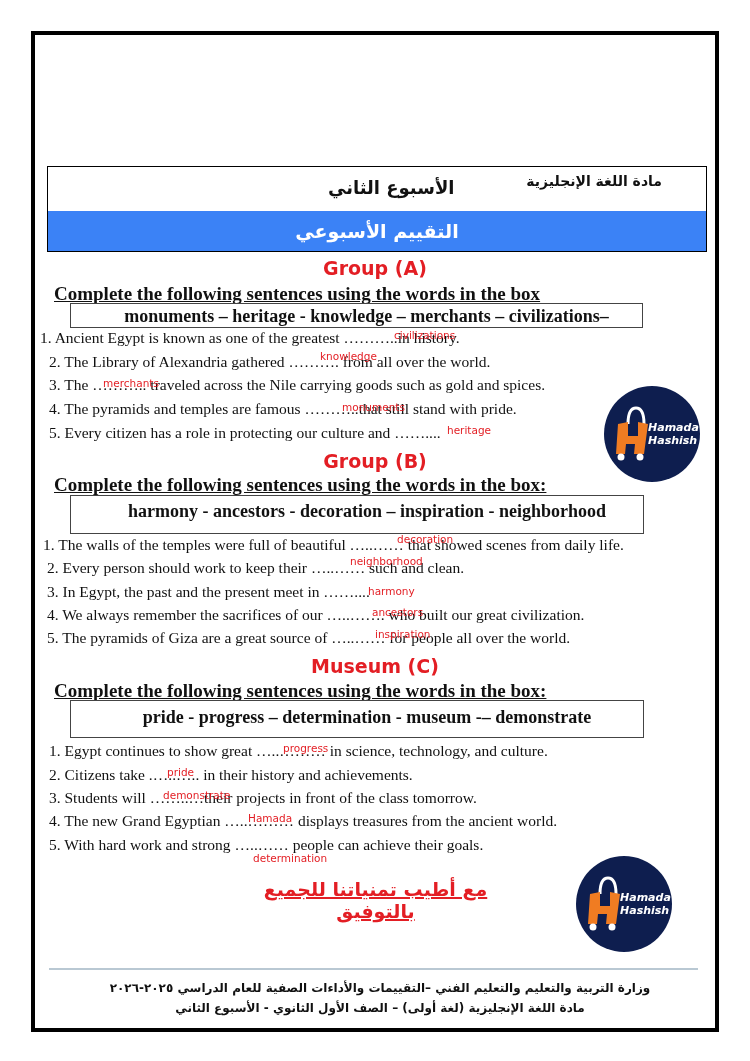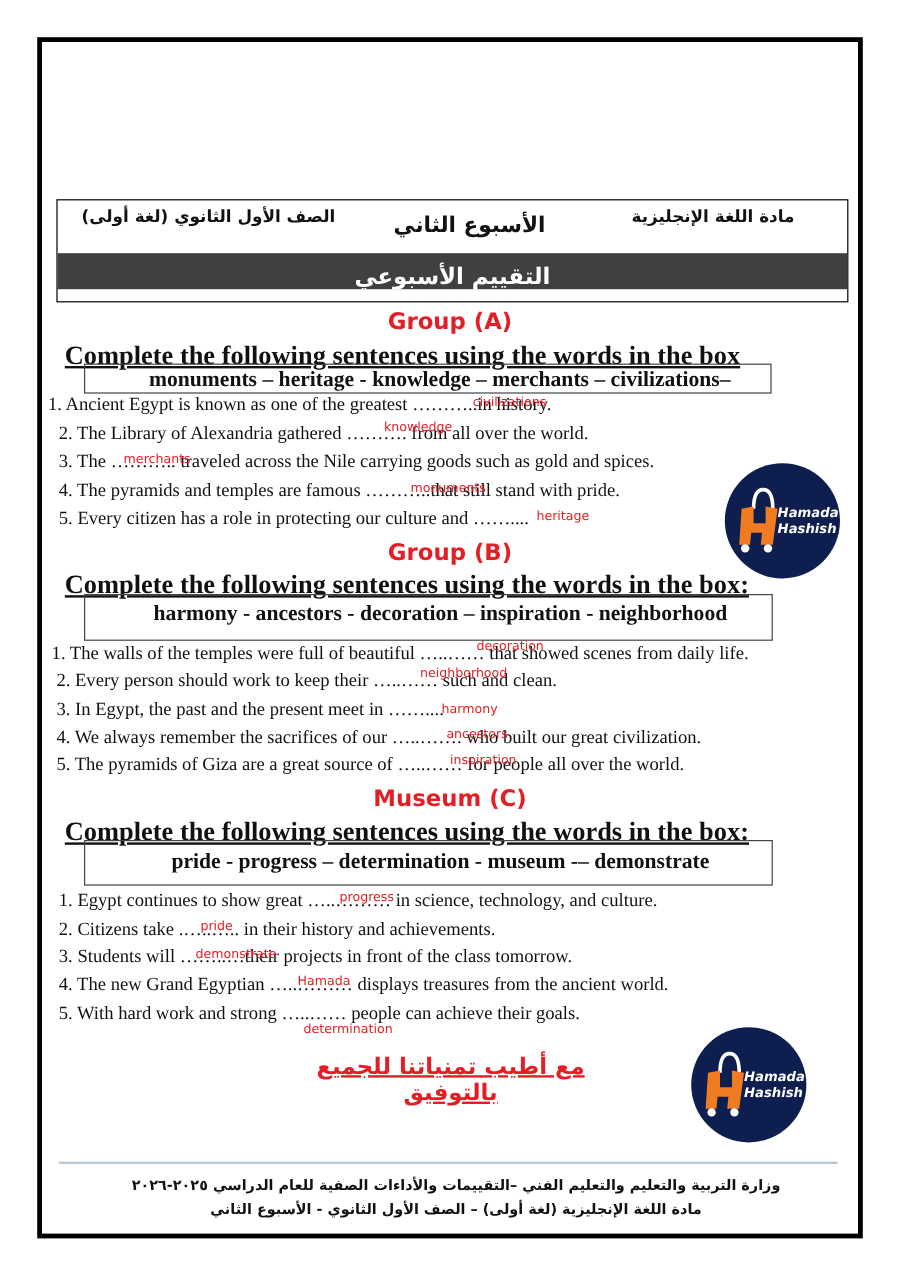--- a/index.html
+++ b/index.html
@@ -2,28 +2,28 @@
 <html><head>
 <meta charset="utf-8">
 <style>
   html, body { margin: 0; padding: 0; background: #ffffff; }
   body { width: 750px; height: 1061px; position: relative; overflow: hidden; font-family: "Liberation Serif", serif; color: #111; }
   .page-border { position: absolute; left: 31px; top: 31px; width: 680px; height: 993px; border: 4px solid #000; }
 
   
   .header-box { position: absolute; left: 47px; top: 166px; width: 660px; height: 86px; border: 1.5px solid #000; box-sizing: border-box; }
   .header-top { position: absolute; left: 0; top: 0; width: 100%; height: 44px; }
-  .header-band { position: absolute; left: 0; top: 44px; width: 100%; height: 30px; background: #404040; color: #fff; text-align: center; font-family: "DejaVu Sans", sans-serif; font-weight: bold; font-size: 19px; line-height: 40px; direction: rtl; }
+  .header-band { position: absolute; left: 0; top: 44px; width: 100%; height: 40px; background: #3b82f6; color: #fff; text-align: center; font-family: "DejaVu Sans", sans-serif; font-weight: bold; font-size: 19px; line-height: 40px; direction: rtl; }
   .hdr-cell { position: absolute; font-family: "DejaVu Sans", sans-serif; font-weight: bold; direction: rtl; white-space: nowrap; }
   .hdr-subject { right: 44px; top: 6px; font-size: 14px; }
   .hdr-week { left: 280px; top: 10px; font-size: 18px; }
   .hdr-grade { left: 20px; top: 6px; font-size: 14px; }
 
   .group-title { position: absolute; left: 0; width: 750px; text-align: center; color: #e31e24; font-family: "DejaVu Sans", sans-serif; font-weight: bold; font-size: 19px; }
-  .instr { position: absolute; left: 54px; font-weight: bold; font-size: 22px; text-decoration: underline; white-space: nowrap; }
+  .instr { position: absolute; left: 54px; font-weight: bold; font-size: 19px; text-decoration: underline; white-space: nowrap; }
   .wordbox { position: absolute; left: 70px; width: 574px; border: 1.2px solid #444; box-sizing: border-box; text-align: center; font-weight: bold; font-size: 18px; white-space: nowrap; padding-left: 20px; }
   .line { position: absolute; font-size: 15.5px; white-space: nowrap; }
   .ans { position: absolute; color: #e31e24; font-family: "DejaVu Sans", sans-serif; font-size: 10.5px; white-space: nowrap; }
   .dots { letter-spacing: 0px; }
 
   .logo { position: absolute; width: 96px; height: 96px; border-radius: 50%; background: #0e1e4f; }
   .logo svg { position: absolute; left: 0; top: 0; }
   .logo-text { position: absolute; left: 44px; top: 35px; color: #fff; font-family: "DejaVu Sans", sans-serif; font-weight: bold; font-size: 11px; line-height: 13px; font-style: italic; }
 
   .closing { position: absolute; left: 238px; top: 878px; width: 275px; text-align: center; color: #e31e24; font-family: "DejaVu Sans", sans-serif; font-weight: bold; font-size: 19px; direction: rtl; text-decoration: underline; text-decoration-thickness: 2px; }
@@ -32,21 +32,20 @@
 </style>
 </head>
 <body>
 
 <div class="page-border"></div>
 
 <div class="header-box">
   <div class="header-top">
     <span class="hdr-cell hdr-subject">مادة اللغة الإنجليزية</span>
     <span class="hdr-cell hdr-week">الأسبوع الثاني</span>
-    <span class="hdr-cell hdr-grade">الصف الأول الثانوي (لغة أولى)</span>
   </div>
   <div class="header-band">التقييم الأسبوعي</div>
 </div>
 
 <div class="group-title" style="top:257px">Group (A)</div>
 <div class="instr" style="top:283px">Complete the following sentences using the words in the box</div>
 <div class="wordbox" style="top:303px;height:25px;line-height:24px;width:573px">monuments – heritage - knowledge – merchants – civilizations–</div>
 
 <div class="line" style="left:40px;top:329px"><span>1. Ancient Egypt is known as one of the greatest </span><span class="dots">………..</span><span>in history.</span></div>
 <div class="ans" style="left:394px;top:329px">civilizations</div>

